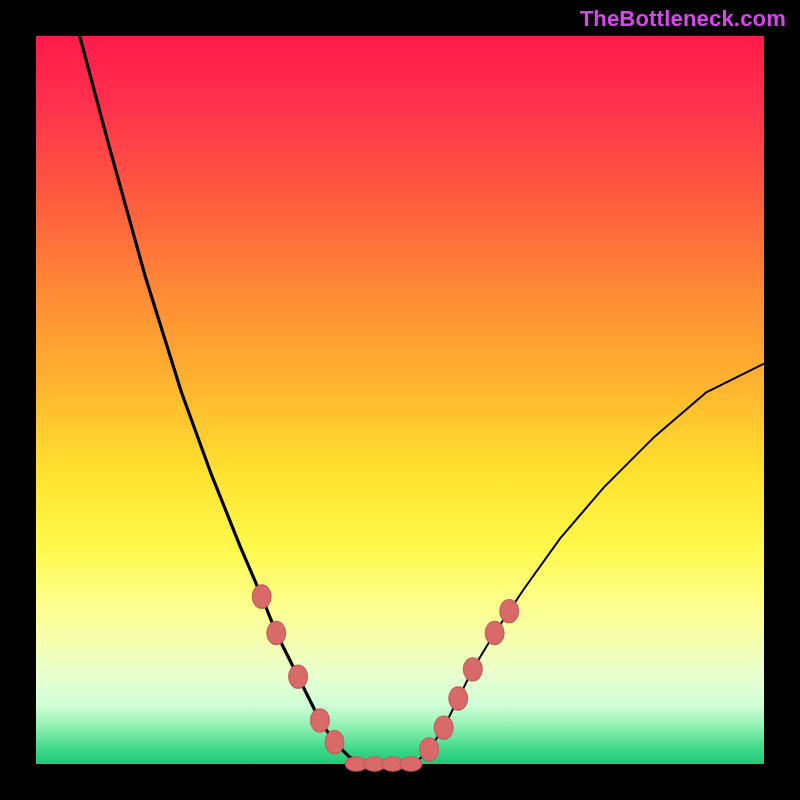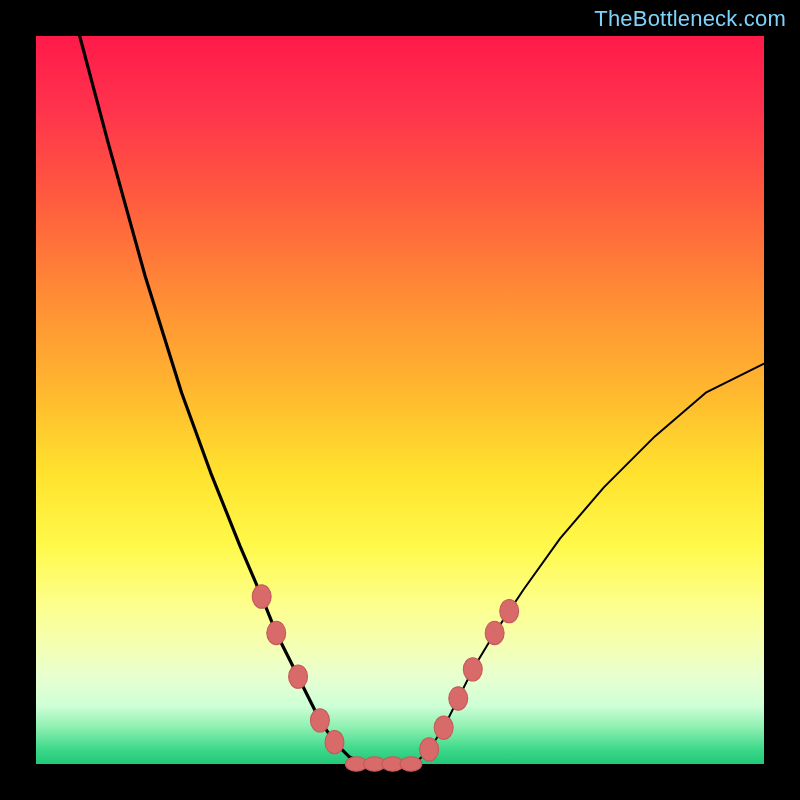--- a/index.html
+++ b/index.html
@@ -32,23 +32,23 @@
       #cfffd7 92%,
       #8cf0b0 95%,
       #3dd88a 98%,
       #20c977 100%
     );
   }
   .watermark {
     position: absolute;
     top: 6px;
     right: 14px;
-    color: #7dd3fc;
+    color: #d946ef;
     font-size: 22px;
-    font-weight: 400;
+    font-weight: 700;
     z-index: 10;
     letter-spacing: 0.2px;
   }
   svg.curves {
     position: absolute;
     left: 36px;
     top: 36px;
     width: 728px;
     height: 728px;
     overflow: visible;

